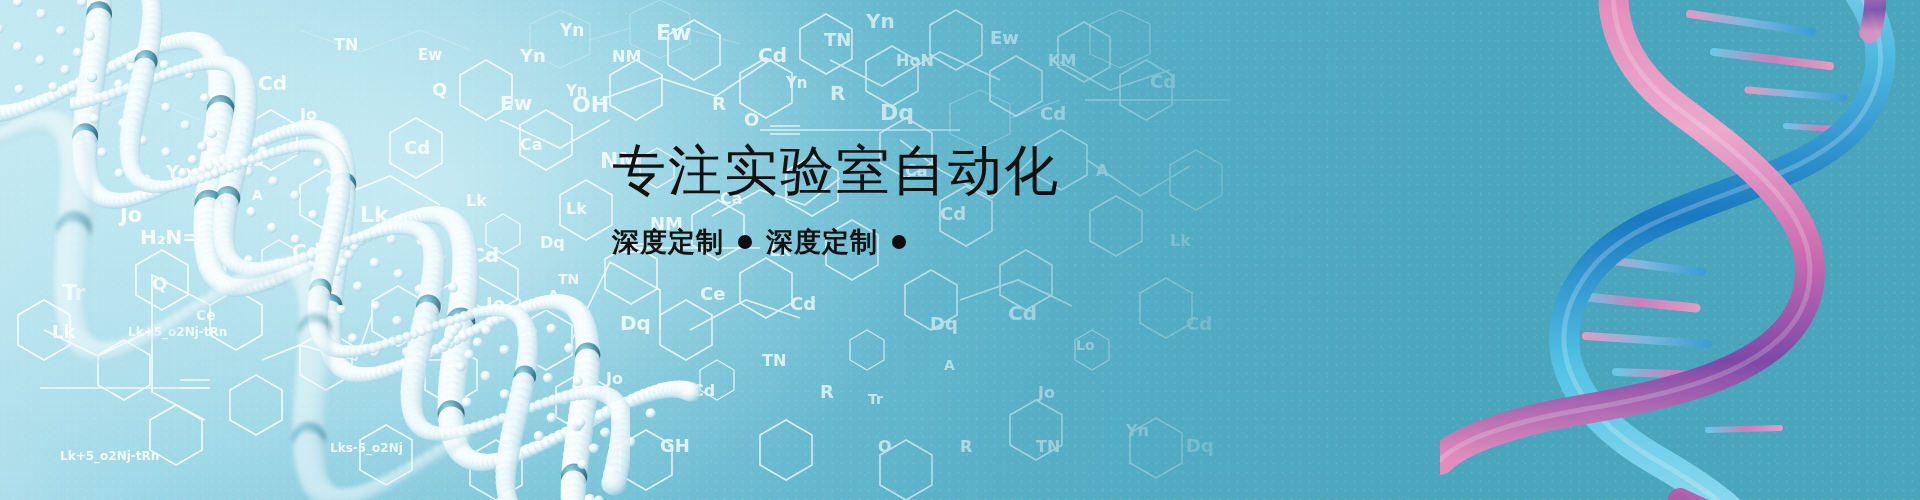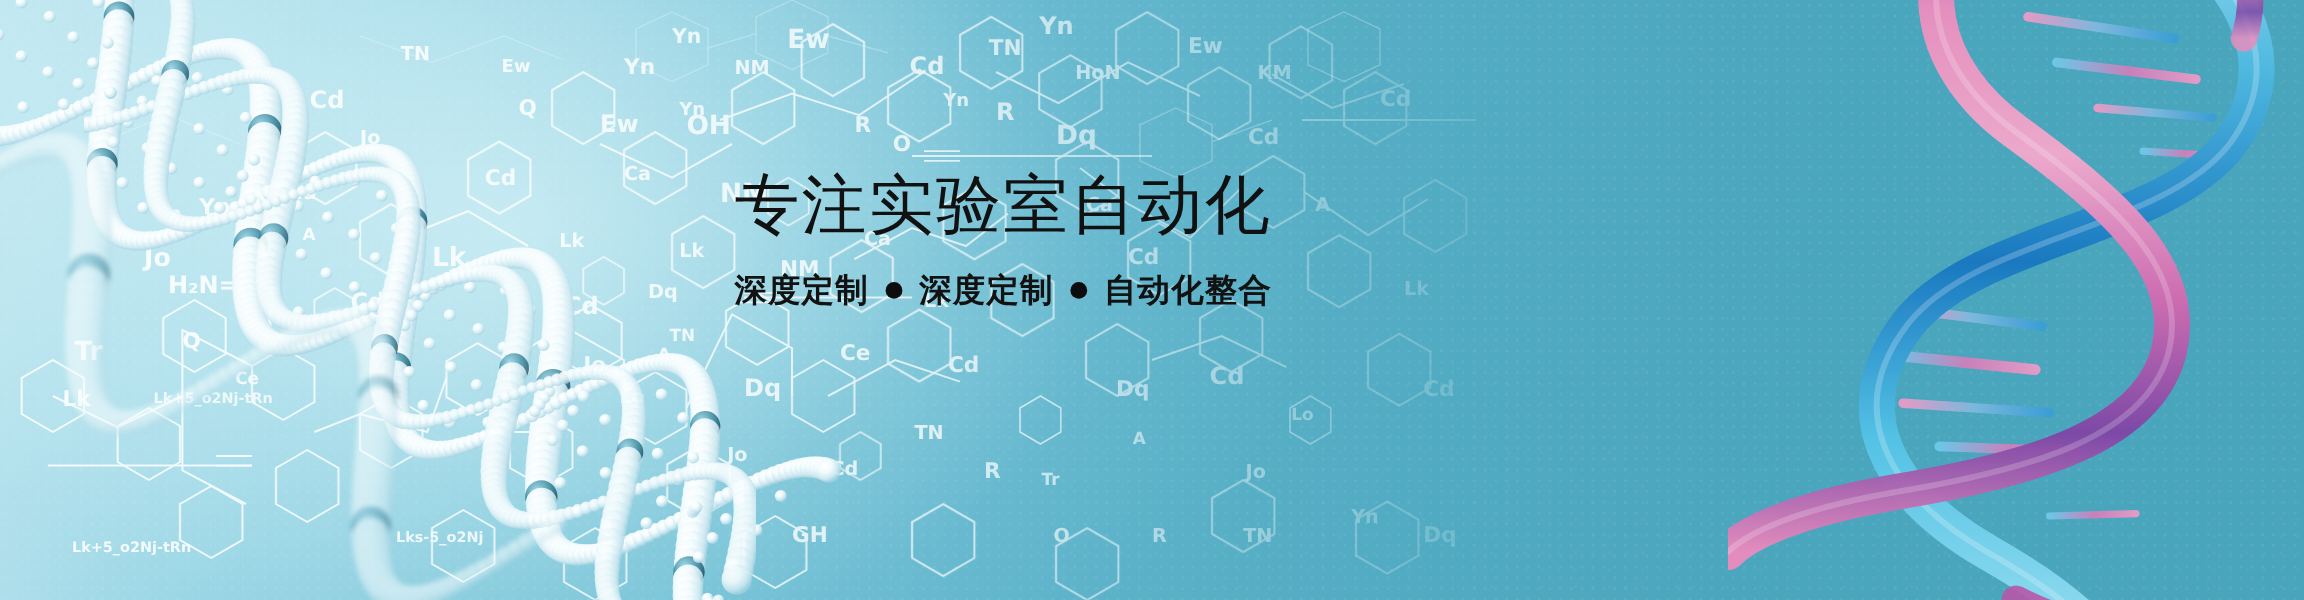--- a/index.html
+++ b/index.html
@@ -1496,17 +1496,16 @@
     <path d="M262,598 C320,624 380,630 440,622" fill="none" stroke="url(#gBlue)" stroke-width="20" stroke-linecap="round" opacity=".8"></path>
   </svg>
 
   <div class="textblock">
     <div class="headline">专注实验室自动化</div>
     <div class="subline">
       <span>深度定制</span>
       <span class="sep"></span>
       <span>深度定制</span>
       <span class="sep"></span>
-      <span>自动化整合</span>
     </div>
   </div>
 
 </div>
 
 </body></html>

